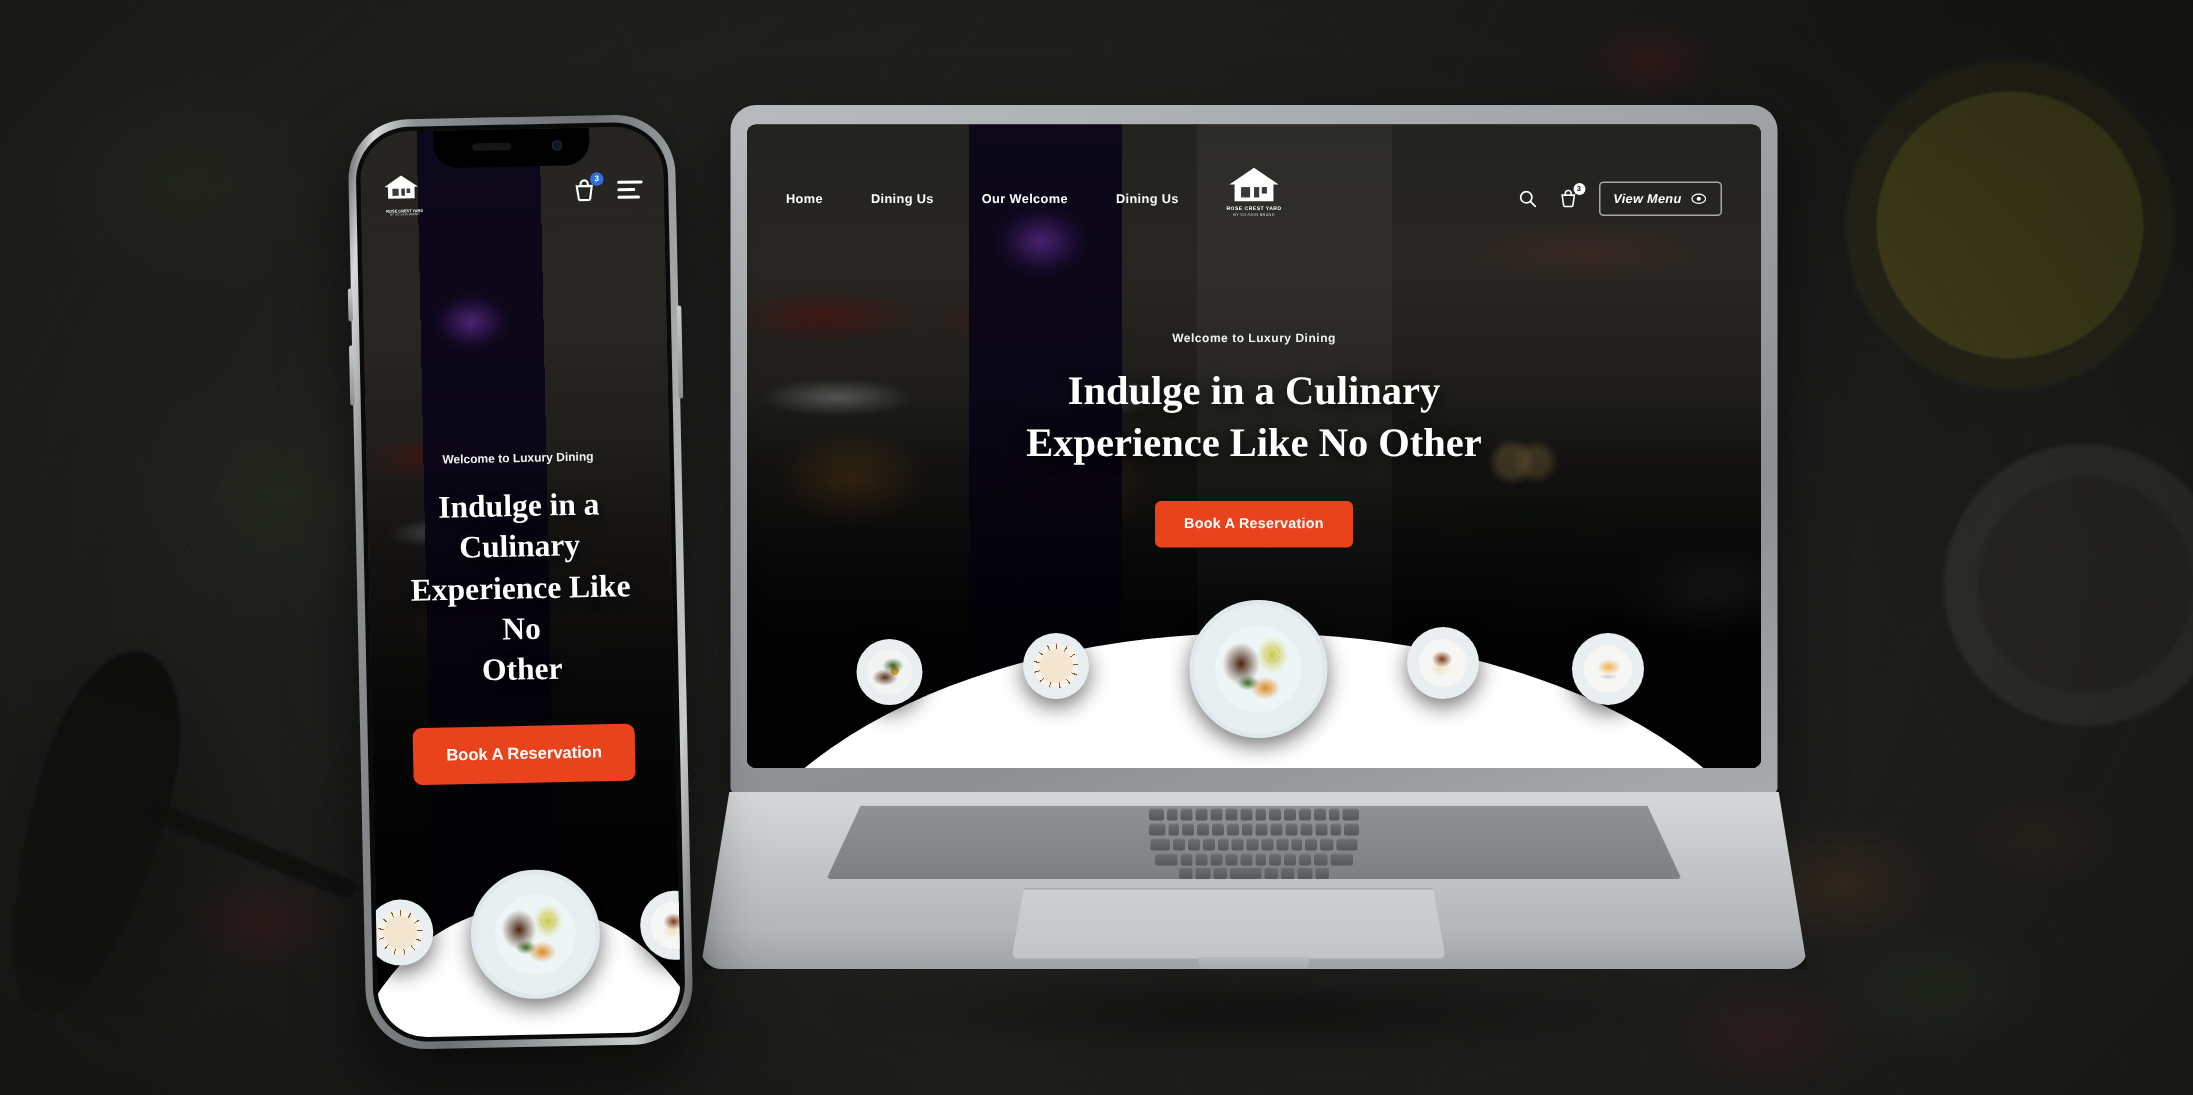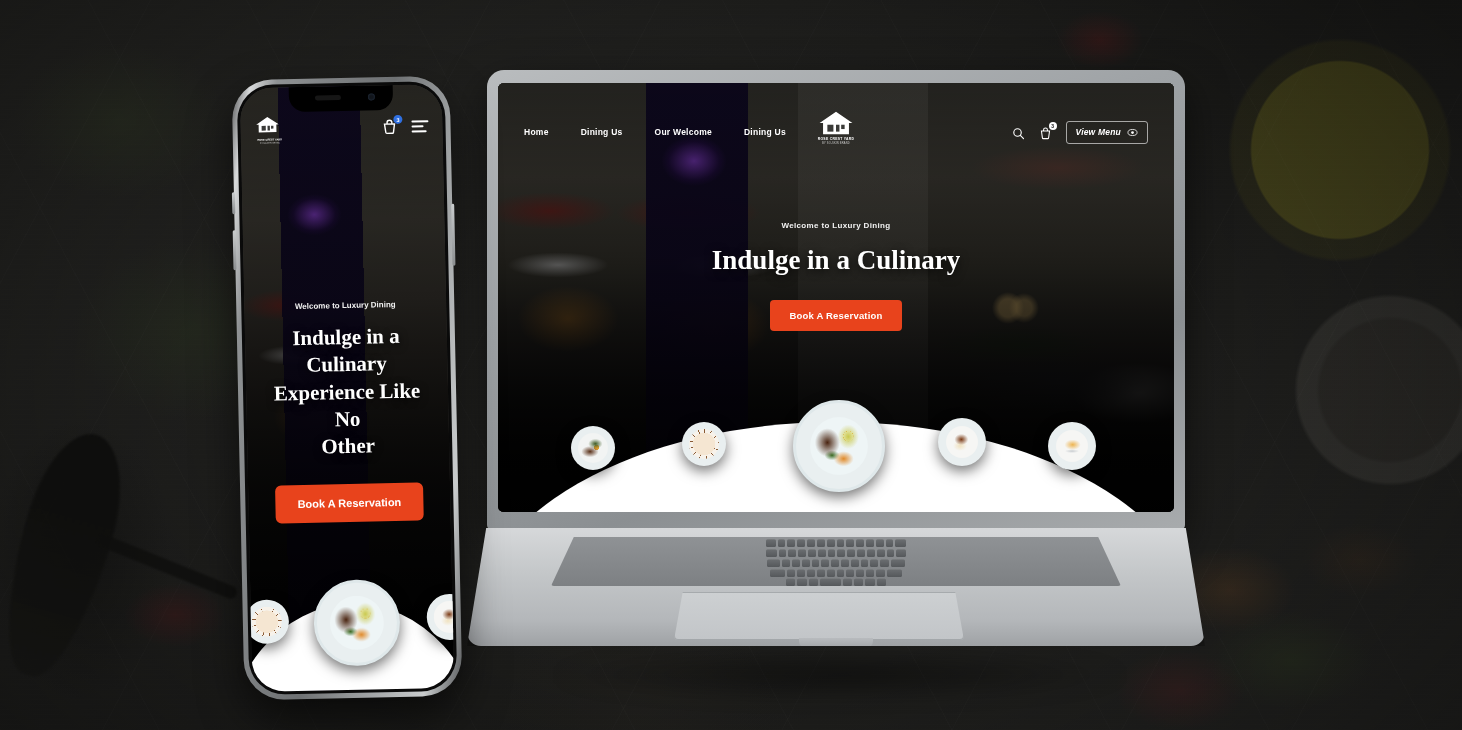--- a/index.html
+++ b/index.html
@@ -293,20 +293,21 @@
                 <circle cx="8" cy="8" r="2" fill="#fff"></circle>
               </svg>
           </div>
         </div>
       </div>
 
       <div class="hero-copy">
         <div class="eyebrow">Welcome to Luxury Dining</div>
         <div class="headline">
           <div>Indulge in a Culinary</div>
+          <div>Experience Like No Other</div>
         </div>
         <button class="cta">Book A Reservation</button>
       </div>
 
       <div class="arc"></div>
       <div class="plates">
         <div class="plate p1">
             <div class="food f-steak"></div>
           </div>
         <div class="plate p2">

